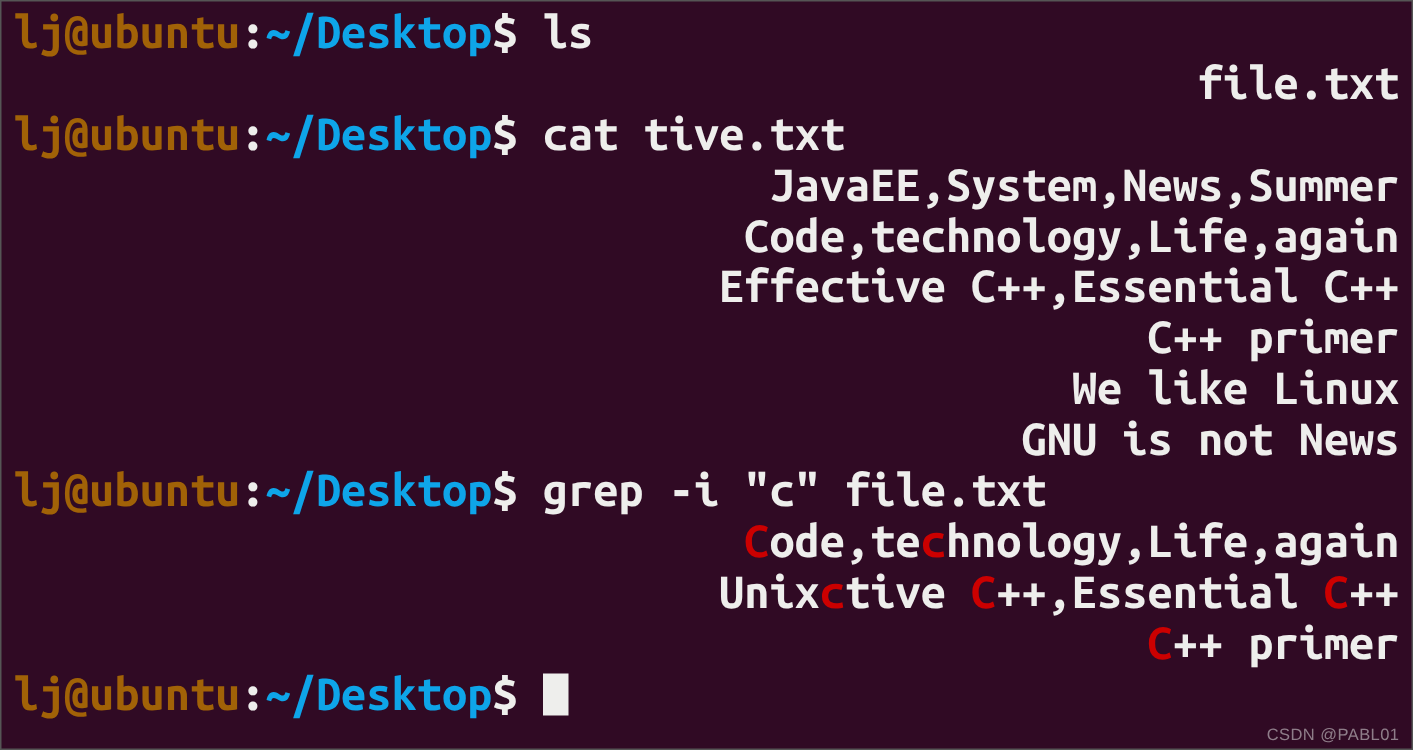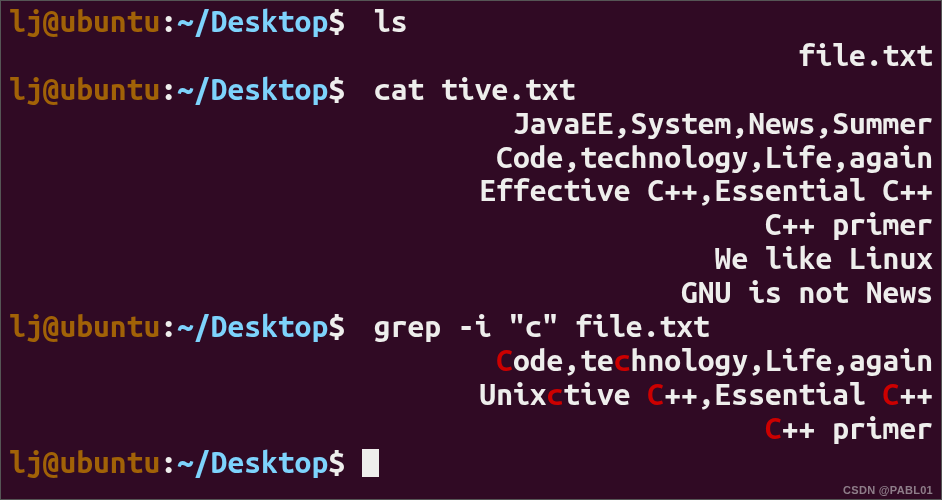--- a/index.html
+++ b/index.html
@@ -12,39 +12,39 @@
     line-height: 1.13;
     font-weight: bold;
     color: #eeeeec;
     padding: 4px 8px;
     position: relative;
     overflow: hidden;
     border: 1px solid #555;
   }
   .line { white-space: pre; }
   .user { color: #a16207; }
-  .path { color: #7dd3fc; }
+  .path { color: #0ea5e9; }
   .sep  { color: #eeeeec; }
-  .cmd  { color: #eeeeec; margin-left: 12px; }
+  .cmd  { color: #eeeeec; }
   .out  { color: #eeeeec; text-align: right; }
   .hl   { color: #cc0000; font-weight: bold; }
   .cursor {
     display: inline-block;
     width: 17px;
     height: 28px;
     background: #eeeeec;
     vertical-align: text-bottom;
     margin-bottom: 2px;
   }
   .watermark {
     position: absolute;
     bottom: 3px;
     right: 8px;
     font-size: 11px;
-    font-weight: bold;
+    font-weight: normal;
     color: rgba(220,220,220,0.55);
     font-family: Arial, sans-serif;
     letter-spacing: 0.3px;
   }
 </style>
 </head>
 <body>
 
 <div>
 

